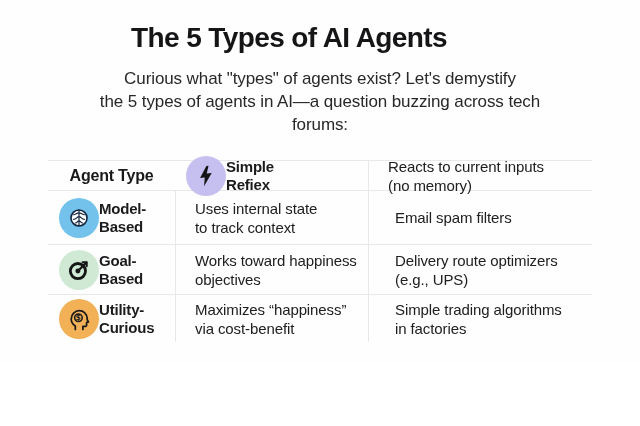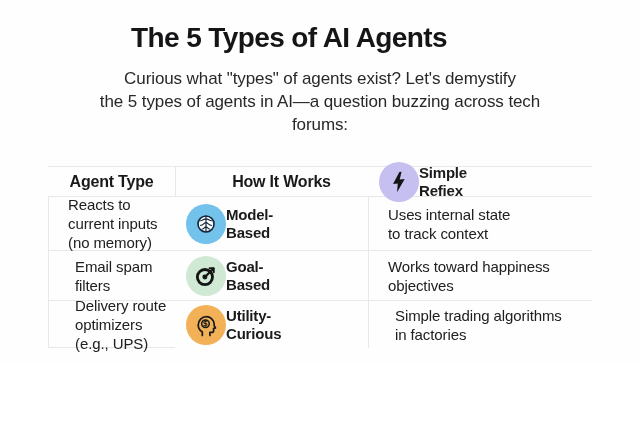--- a/index.html
+++ b/index.html
@@ -30,21 +30,21 @@
     margin-top:13px;
     text-align:center;
     font-size:17px;
     line-height:23px;
     color:#28282a;
     white-space:pre-line;
     letter-spacing:-0.1px;
   }
   .agents-table {
     position:absolute;
-    left:48px; top:166px;
+    left:48px; top:160px;
     width:544px;
     display:grid;
     grid-template-columns:127px 193px 224px;
     grid-template-rows:30px 54px 50px 47px 50px;
     border-top:1px solid #e8e8ea;
   }
   .cell { box-sizing:border-box; display:flex; align-items:center; }
   .cell.col2, .cell.col3 { border-left:1px solid #e8e8ea; }
   .cell.rule { border-bottom:1px solid #e8e8ea; }
   .hcell {
@@ -88,21 +88,20 @@
     <div>The 5 Types of AI Agents</div>
   </div>
 
   <div class="subtitle">Curious what "types" of agents exist? Let's demystify
 the 5 types of agents in AI—a question buzzing across tech
 forums:</div>
 
   <div class="agents-table">
 
     <div class="cell hcell col1 rule">Agent Type</div>
-    <div class="cell hcell col2 rule">How It Works</div>
 
     <div class="cell agent col1 rule">
       <span class="icon-circle" style="background: rgb(198, 192, 240);">
         <svg width="24" height="24" viewBox="0 0 24 24">
           <path d="M13.4 2 L5.9 13.3 h4.7 L9 22 l9-12.5 h-5 L15.6 2 Z" fill="#141416" transform="rotate(-6 12 12)"></path>
         </svg>
       </span>
       <span class="agent-label">Simple
 Refiex</span>
     </div>
@@ -144,17 +143,19 @@
       <span class="icon-circle" style="background: rgb(242, 177, 87);">
         <svg width="26" height="26" viewBox="0 0 24 24">
           <path d="M8.6 21.6 v-3.2 C6.3 17.1 4.8 14.7 4.8 12 4.8 7.7 8.2 4.3 12.3 4.3 c3.9 0 7 3 7.2 6.8 l.1 1.6 1.1 2 -1.7 .6 v2.2 c0 .9 -.7 1.5 -1.6 1.4 l-1.8 -.2 v2.9" fill="none" stroke="#1a1a1a" stroke-width="1.6" stroke-linecap="round" stroke-linejoin="round"></path>
           <circle cx="11.5" cy="10.8" r="3.5" fill="none" stroke="#1a1a1a" stroke-width="1.4"></circle>
           <text x="11.5" y="13.2" font-size="7" font-weight="bold" text-anchor="middle" fill="#1a1a1a" font-family="DejaVu Sans, sans-serif">$</text>
         </svg>
       </span>
       <span class="agent-label">Utility-
 Curious</span>
     </div>
+    <div class="cell col2 body-text">Maximizes “happiness”
+via cost-benefit</div>
     <div class="cell col3 body-text">Simple trading algorithms
 in factories</div>
 
   </div>
 </div>
 
 </body></html>

